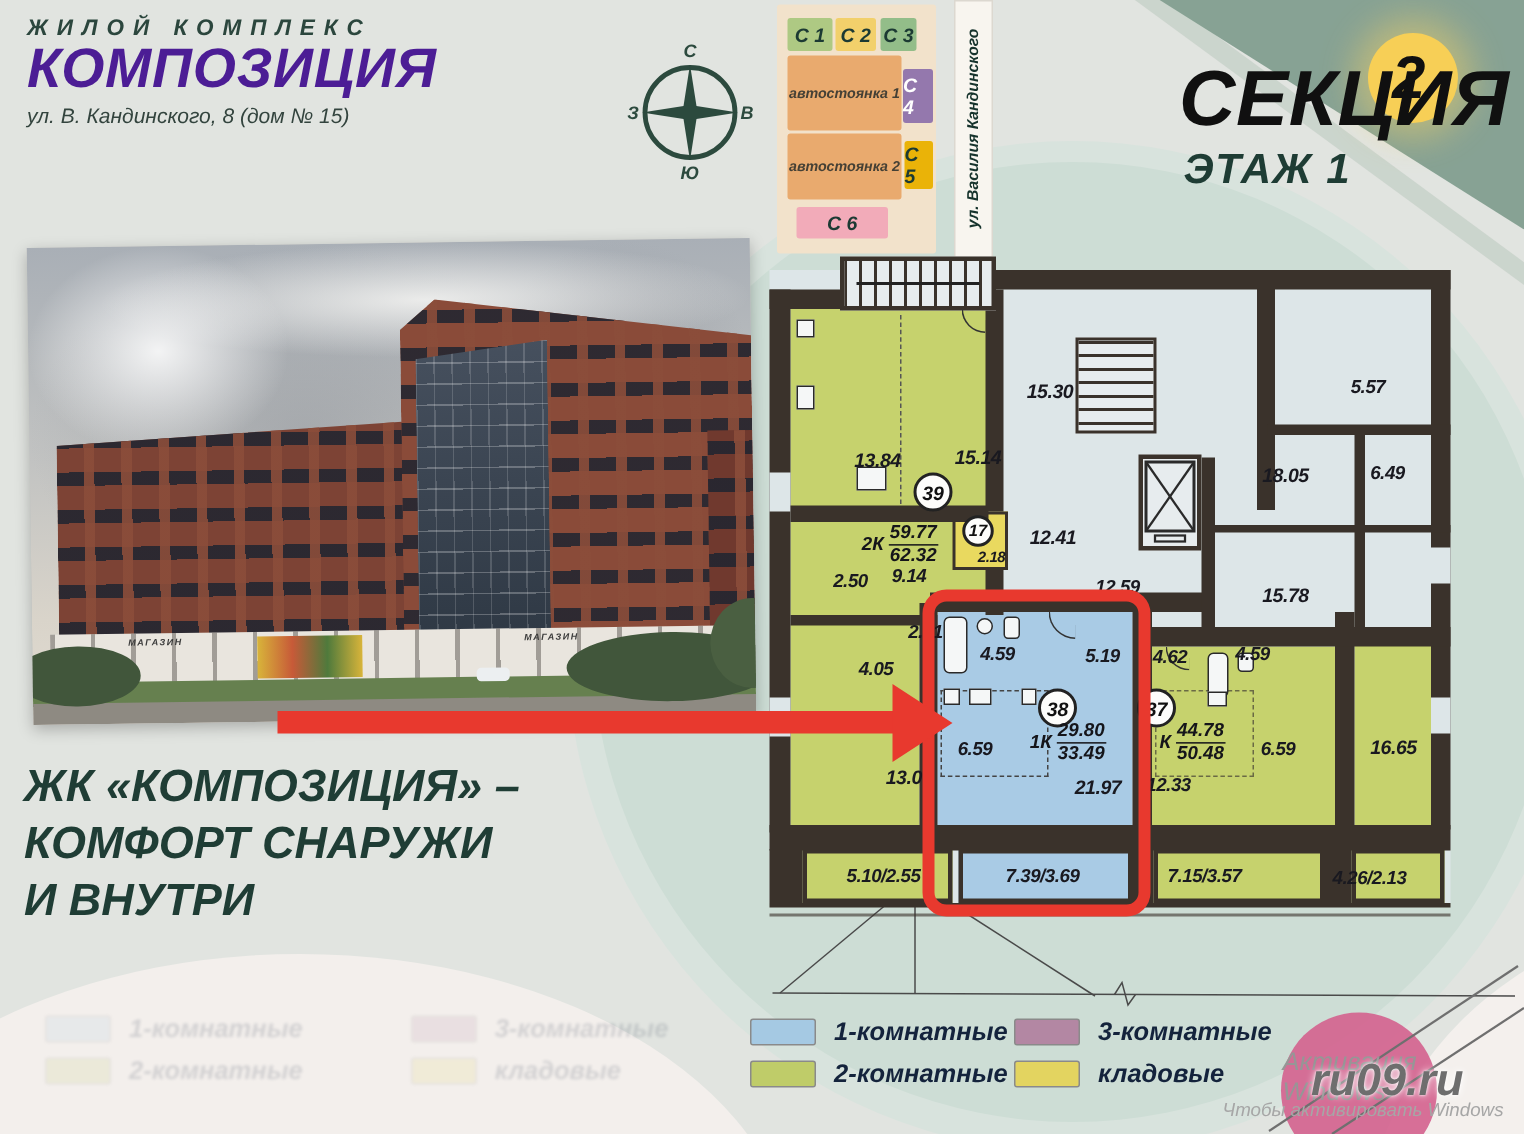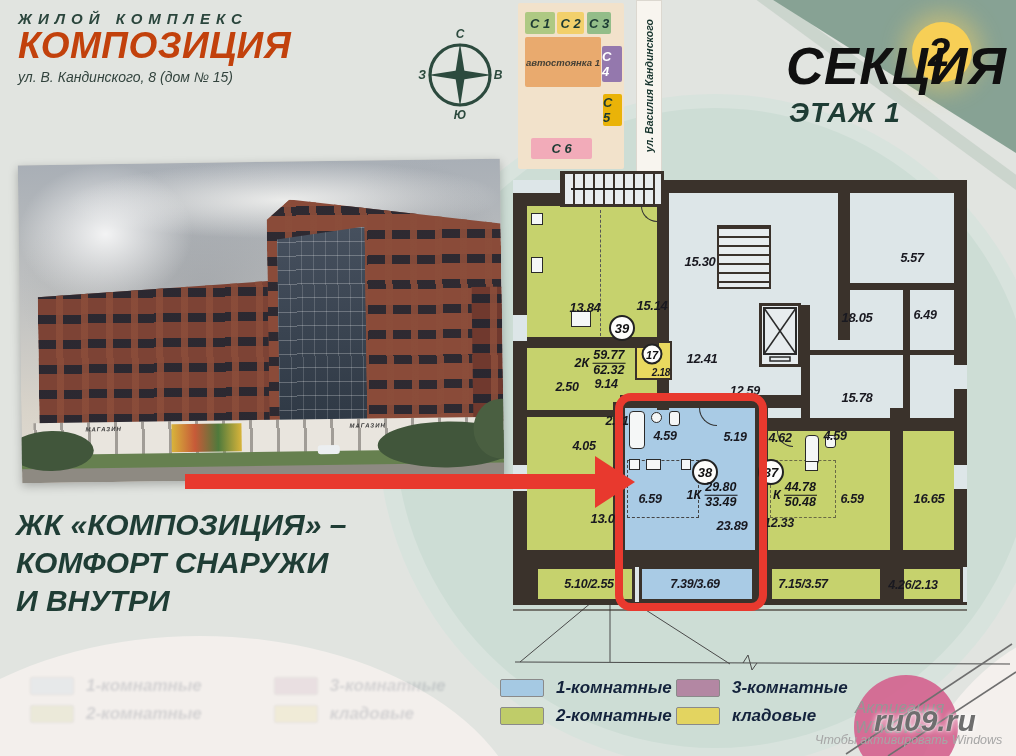--- a/index.html
+++ b/index.html
@@ -13,21 +13,21 @@
   .bigcircle{position:absolute;left:395px;top:108px;width:640px;height:640px;border-radius:50%;background:#cdddd5;z-index:0;}
   .wedge{position:absolute;left:740px;top:0;width:276px;height:170px;background:#87a294;
          clip-path:polygon(12% 0,100% 0,100% 90%);z-index:0;}
   .wedge2{position:absolute;left:740px;top:0;width:276px;height:190px;background:#b9c9bd;opacity:.55;
          clip-path:polygon(6% 0,14% 0,100% 92%,100% 100%);z-index:0;}
   .white-bl{position:absolute;left:-130px;top:636px;width:660px;height:420px;border-radius:50%;background:#f3efec;z-index:1;}
   .white-br{position:absolute;left:905px;top:612px;width:470px;height:470px;border-radius:50%;background:#f4f0ed;z-index:1;}
 
   
   .brand-top{font-size:15px;font-weight:700;letter-spacing:6px;color:#2b463d;}
-  .brand-name{font-size:37px;font-weight:800;color:#c2410c;letter-spacing:.5px;line-height:1.05;}
+  .brand-name{font-size:37px;font-weight:800;color:#4c1d95;letter-spacing:.5px;line-height:1.05;}
   .brand-addr{font-size:14px;font-weight:500;color:#33443e;margin-top:3px;}
 
   
   .sec-title{font-size:52px;font-weight:800;color:#101010;letter-spacing:.5px;z-index:5;}
   .sec-circle{width:60px;height:60px;border-radius:50%;background:#f7cf56;z-index:4;
               box-shadow:0 0 22px 10px rgba(247,210,100,.45);}
   .sec-num{font-size:40px;font-weight:800;color:#101010;z-index:5;}
   .floor-title{font-size:28px;font-weight:800;color:#1e3c34;letter-spacing:1px;z-index:5;}
 
   .slogan{font-size:30px;line-height:38px;font-weight:800;color:#1f3d35;z-index:5;}
@@ -139,20 +139,21 @@
     <text x="42" y="93" text-anchor="middle" font-size="12" font-weight="bold" fill="#2c4a3e">Ю</text>
     <text x="4" y="53" text-anchor="middle" font-size="12" font-weight="bold" fill="#2c4a3e">З</text>
   </svg>
 
   <div class="abs map">
     <div class="mblk" style="left:7px;top:9px;width:30px;height:22px;background:#aec983;">C 1</div>
     <div class="mblk" style="left:39px;top:9px;width:27px;height:22px;background:#f2d06b;">C 2</div>
     <div class="mblk" style="left:69px;top:9px;width:24px;height:22px;background:#93bd89;">C 3</div>
     <div class="mblk mpark" style="left:7px;top:34px;width:76px;height:50px;background:#e9aa6e;">автостоянка 1</div>
     <div class="mblk" style="left:84px;top:43px;width:20px;height:36px;background:#9478ad;color:#fff;">C 4</div>
+    <div class="mblk mpark" style="left:7px;top:86px;width:76px;height:44px;background:#e9aa6e;">автостоянка 2</div>
     <div class="mblk" style="left:85px;top:91px;width:19px;height:32px;background:#eab308;">C 5</div>
     <div class="mblk" style="left:13px;top:135px;width:61px;height:21px;background:#f2abb9;">C 6</div>
   </div>
   <div class="abs street">
     <span>ул. Василия Кандинского</span>
   </div>
 
   <div class="abs sec-circle" style="left:912px;top:22px;"></div>
   <div class="abs sec-title" style="left:786px;top:36px;">СЕКЦИЯ</div>
   <div class="abs sec-num" style="left:928px;top:30px;">2</div>
@@ -291,21 +292,21 @@
     <span class="lbl" style="left:230px;top:272px;">5.19</span>
     <div class="numc" style="left:200px;top:307px;">38</div>
     <div class="aptsum" style="left:207px;top:330px;">
       <span>1К</span>
       <span class="frac">
           <span class="t">29.80</span>
           <span>33.49</span>
         </span>
     </div>
     <span class="lbl" style="left:145px;top:334px;">6.59</span>
-    <span class="lbl" style="left:227px;top:360px;font-size:13px;">23.89</span>
+    <span class="lbl" style="left:227px;top:360px;font-size:13px;">21.97</span>
     <span class="lbl" style="left:190px;top:419px;">7.39/3.69</span>
 
     <span class="lbl" style="left:275px;top:273px;">4.62</span>
     <span class="lbl" style="left:330px;top:271px;">4.59</span>
     <div class="numc" style="left:266px;top:307px;">37</div>
     <div class="aptsum" style="left:290px;top:330px;">
       <span>К</span>
       <span class="frac">
           <span class="t">44.78</span>
           <span>50.48</span>

